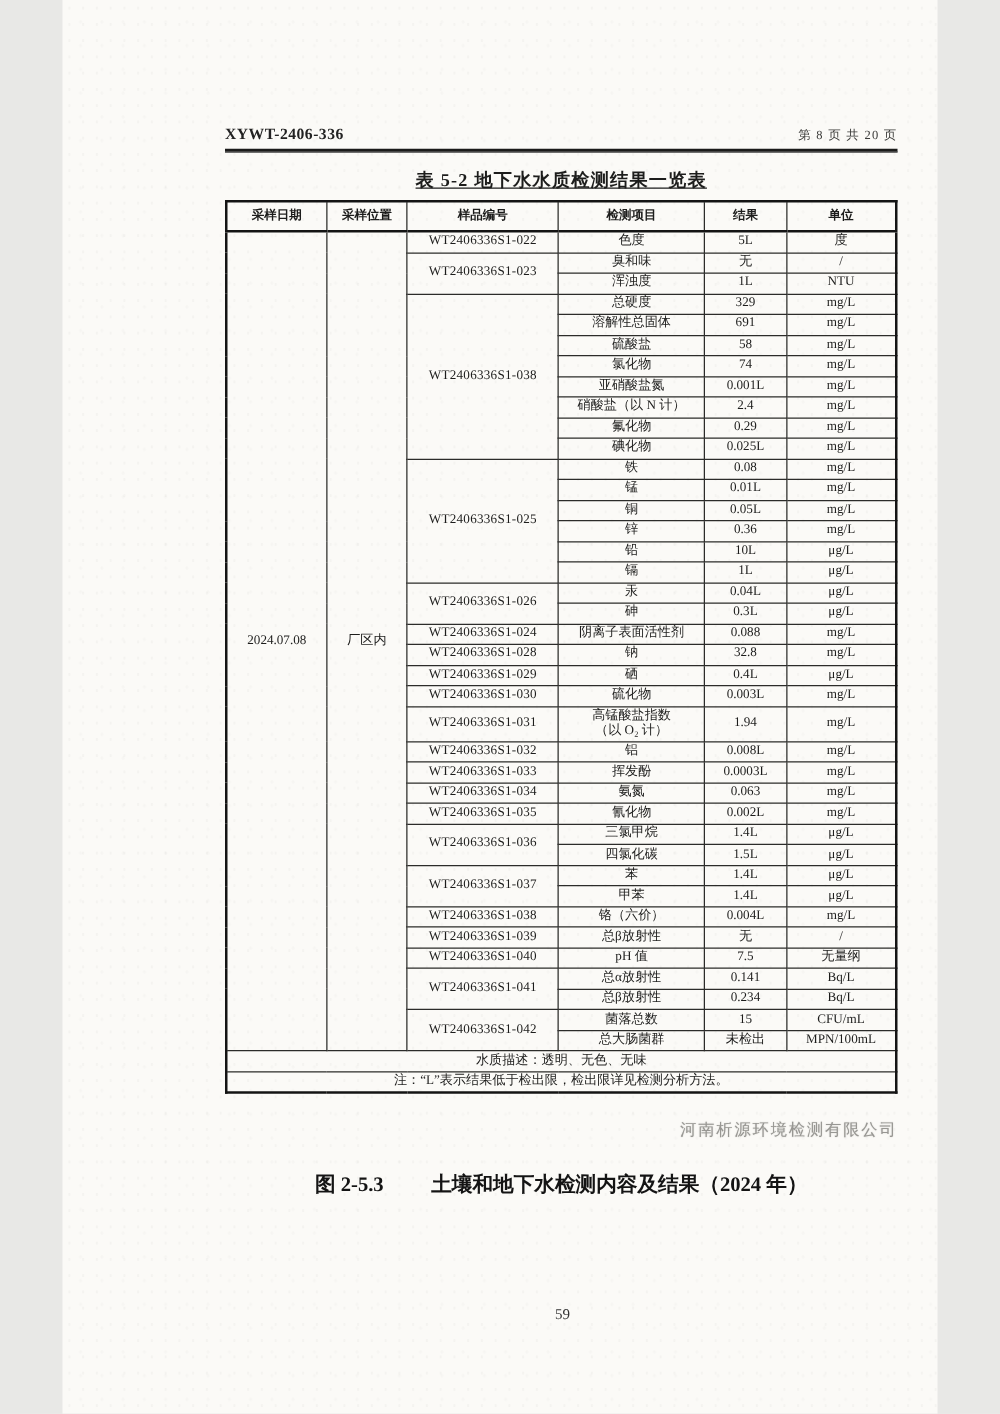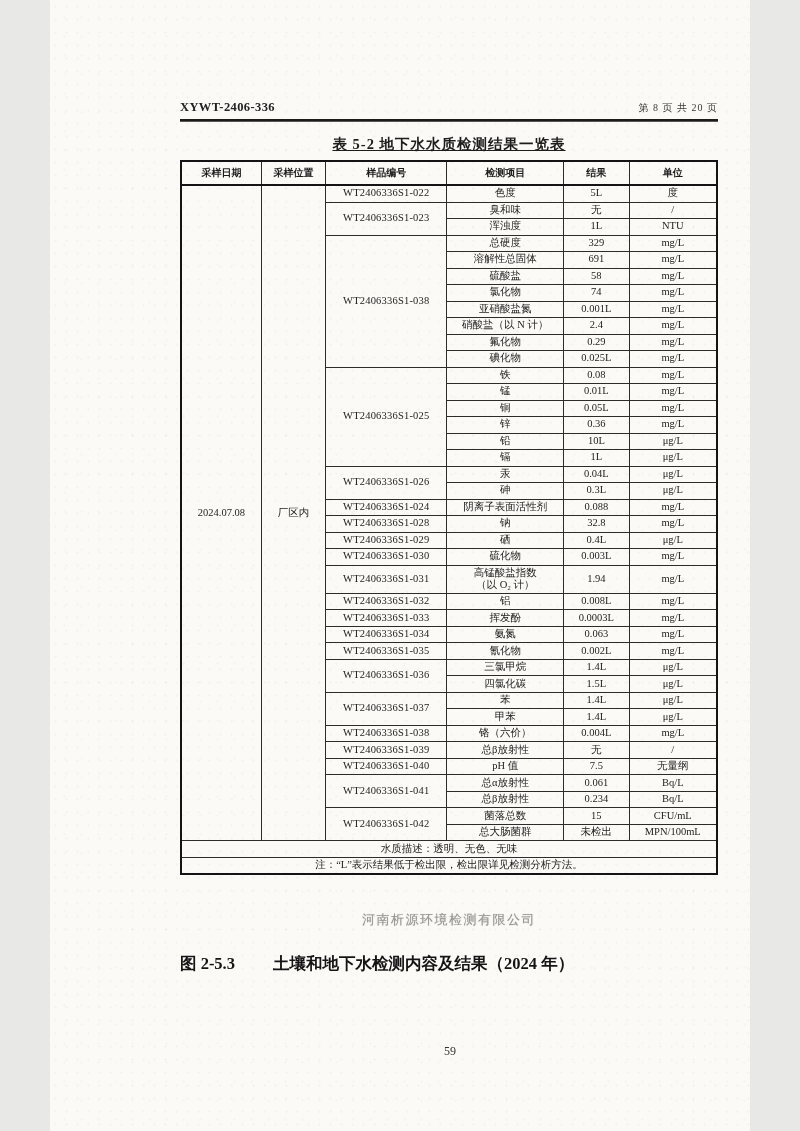--- a/index.html
+++ b/index.html
@@ -36,26 +36,26 @@
     height:13.5px;
     overflow:hidden;
   }
   table.results th { font-size:10px; font-weight:bold; height:20px; border-bottom:2px solid #141414; }
   td.item-cell { white-space:pre-line; }
   td.sample-id-cell { letter-spacing:0.2px; }
   td.desc-cell { text-align:center;margin-left:10px; }
   td.note-cell { text-align:left; padding-left:5px; border-bottom:3px solid #141414; }
 
   .company {
-    text-align:center; margin-top:36px;
+    text-align:right; margin-top:20px;
     font-size:13px; letter-spacing:1.5px;
     color:#8e8d89; opacity:0.9;
     text-shadow: 0 0 1px rgba(140,140,135,0.6);
   }
-  .caption { text-align:left; font-weight:bold; font-size:16.5px; margin-top:24px; color:#141414; }
+  .caption { text-align:center; font-weight:bold; font-size:16.5px; margin-top:24px; color:#141414; }
   .caption .cap-label { margin-right:38px; }
   .page-number { position:absolute; left:0; width:800px; top:1044px; text-align:center; font-size:12px; color:#333; }
 </style>
 </head>
 <body>
 
 <div class="page">
   <div class="content">
 
     <div class="doc-header">
@@ -279,21 +279,21 @@
           </tr>
           <tr>
             <td class="sample-id-cell">WT2406336S1-040</td>
             <td class="item-cell">pH 值</td>
             <td class="result-cell">7.5</td>
             <td class="unit-cell">无量纲</td>
           </tr>
           <tr>
             <td class="sample-id-cell" rowspan="2">WT2406336S1-041</td>
             <td class="item-cell">总α放射性</td>
-            <td class="result-cell">0.061</td>
+            <td class="result-cell">0.141</td>
             <td class="unit-cell">Bq/L</td>
           </tr>
           <tr>
             <td class="item-cell">总β放射性</td>
             <td class="result-cell">0.234</td>
             <td class="unit-cell">Bq/L</td>
           </tr>
           <tr>
             <td class="sample-id-cell" rowspan="2">WT2406336S1-042</td>
             <td class="item-cell">菌落总数</td>

